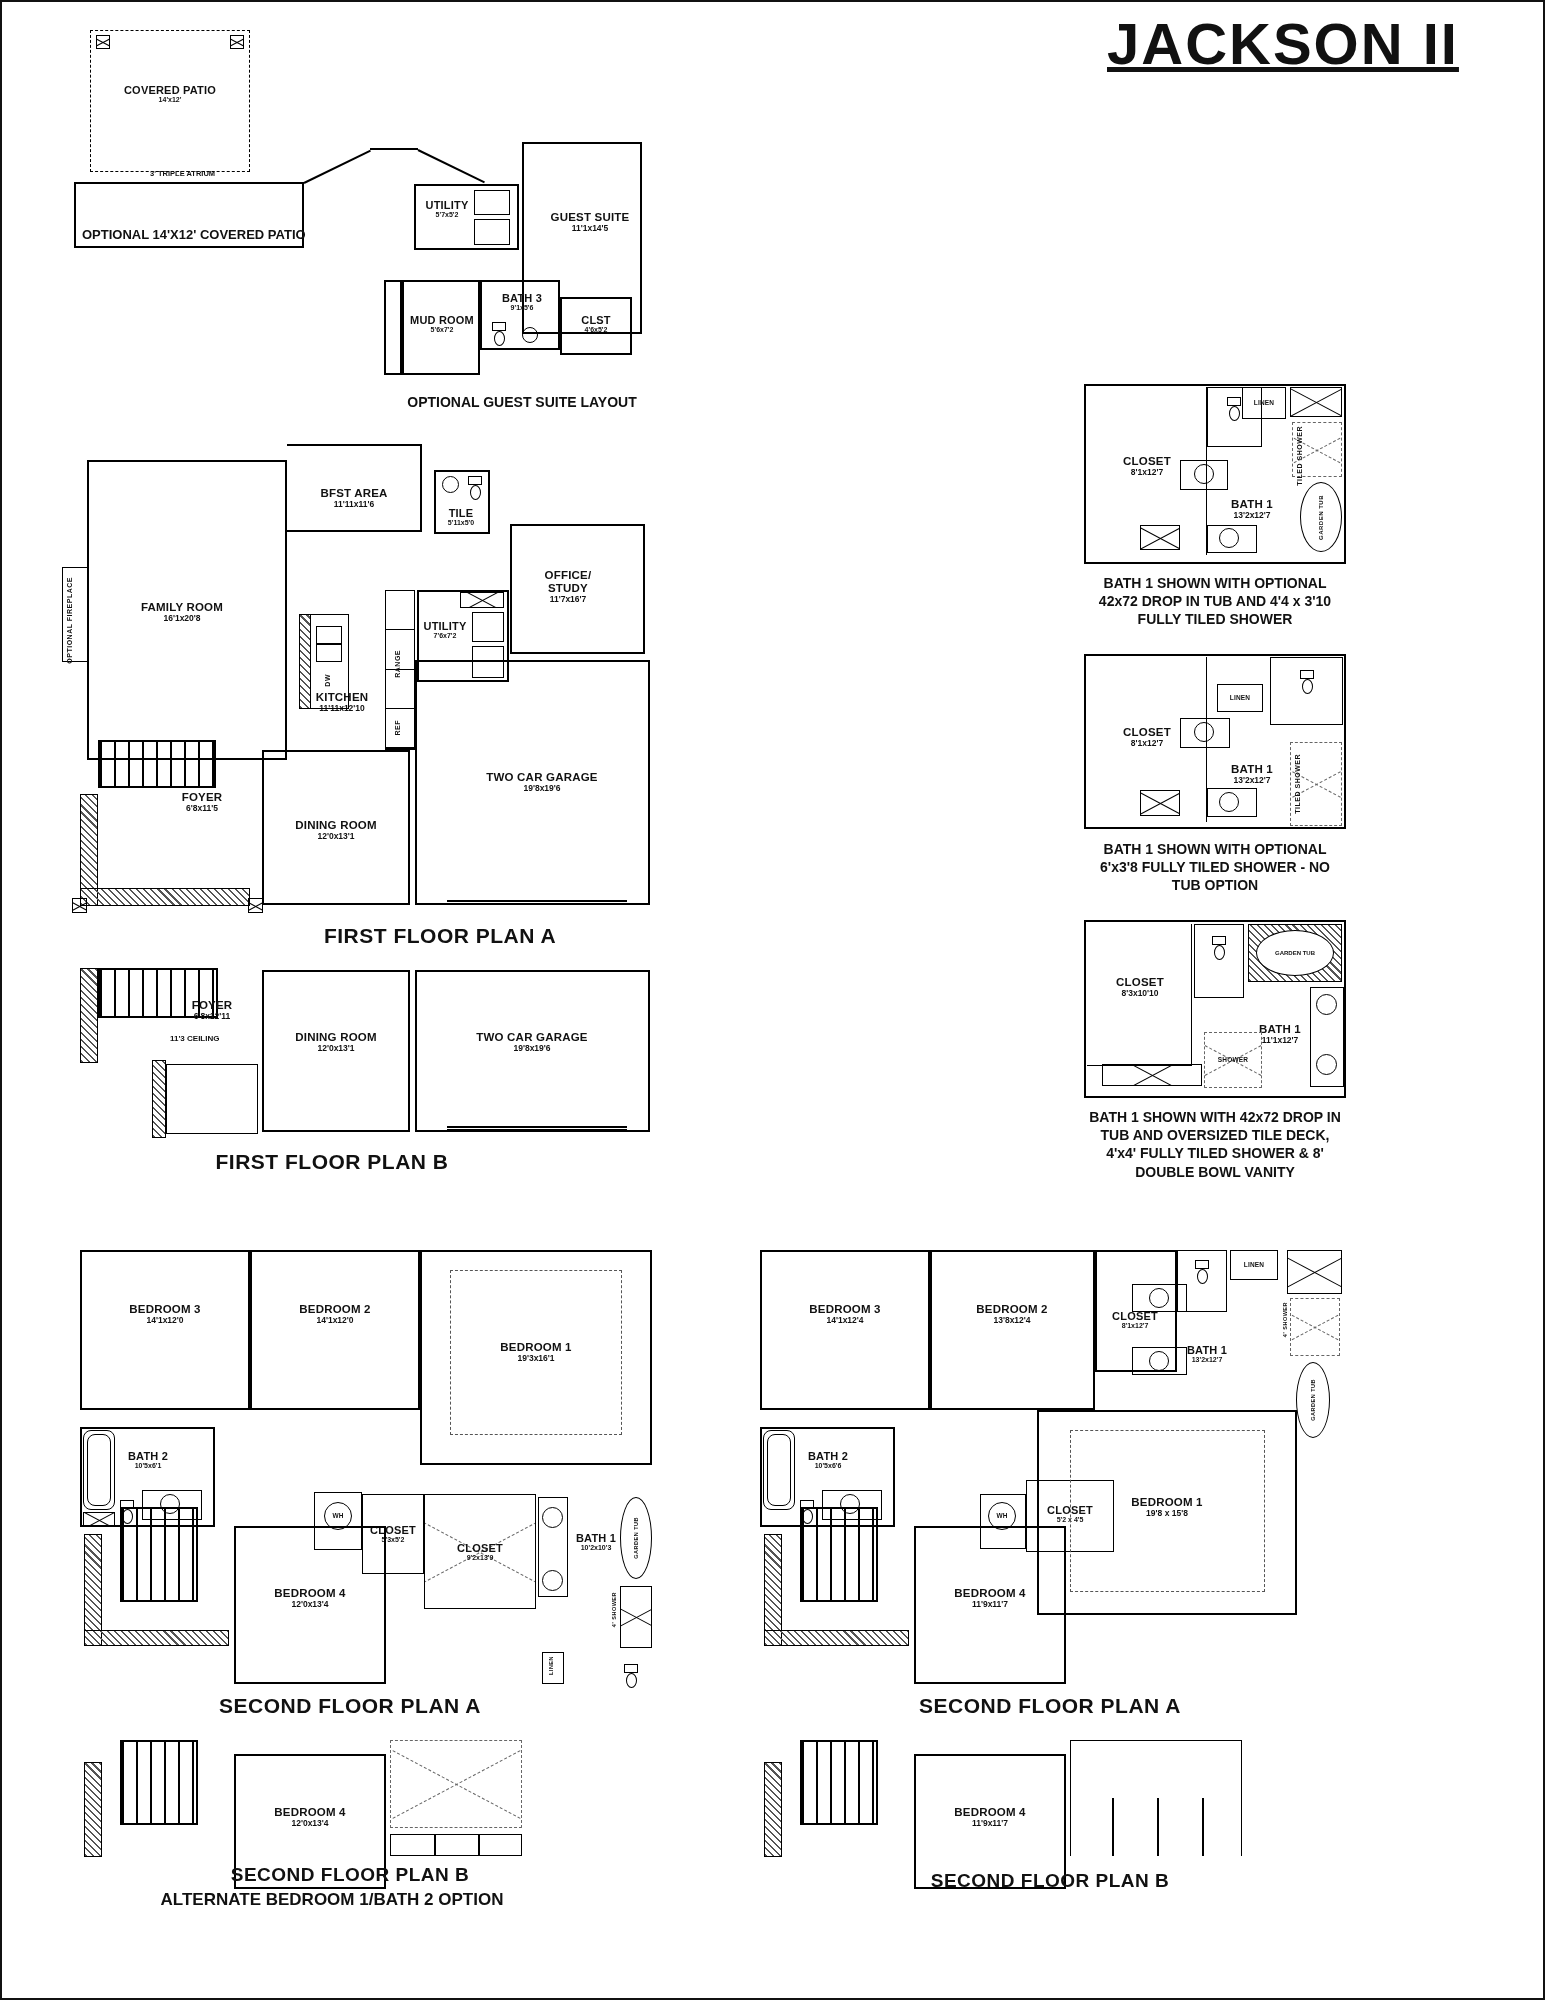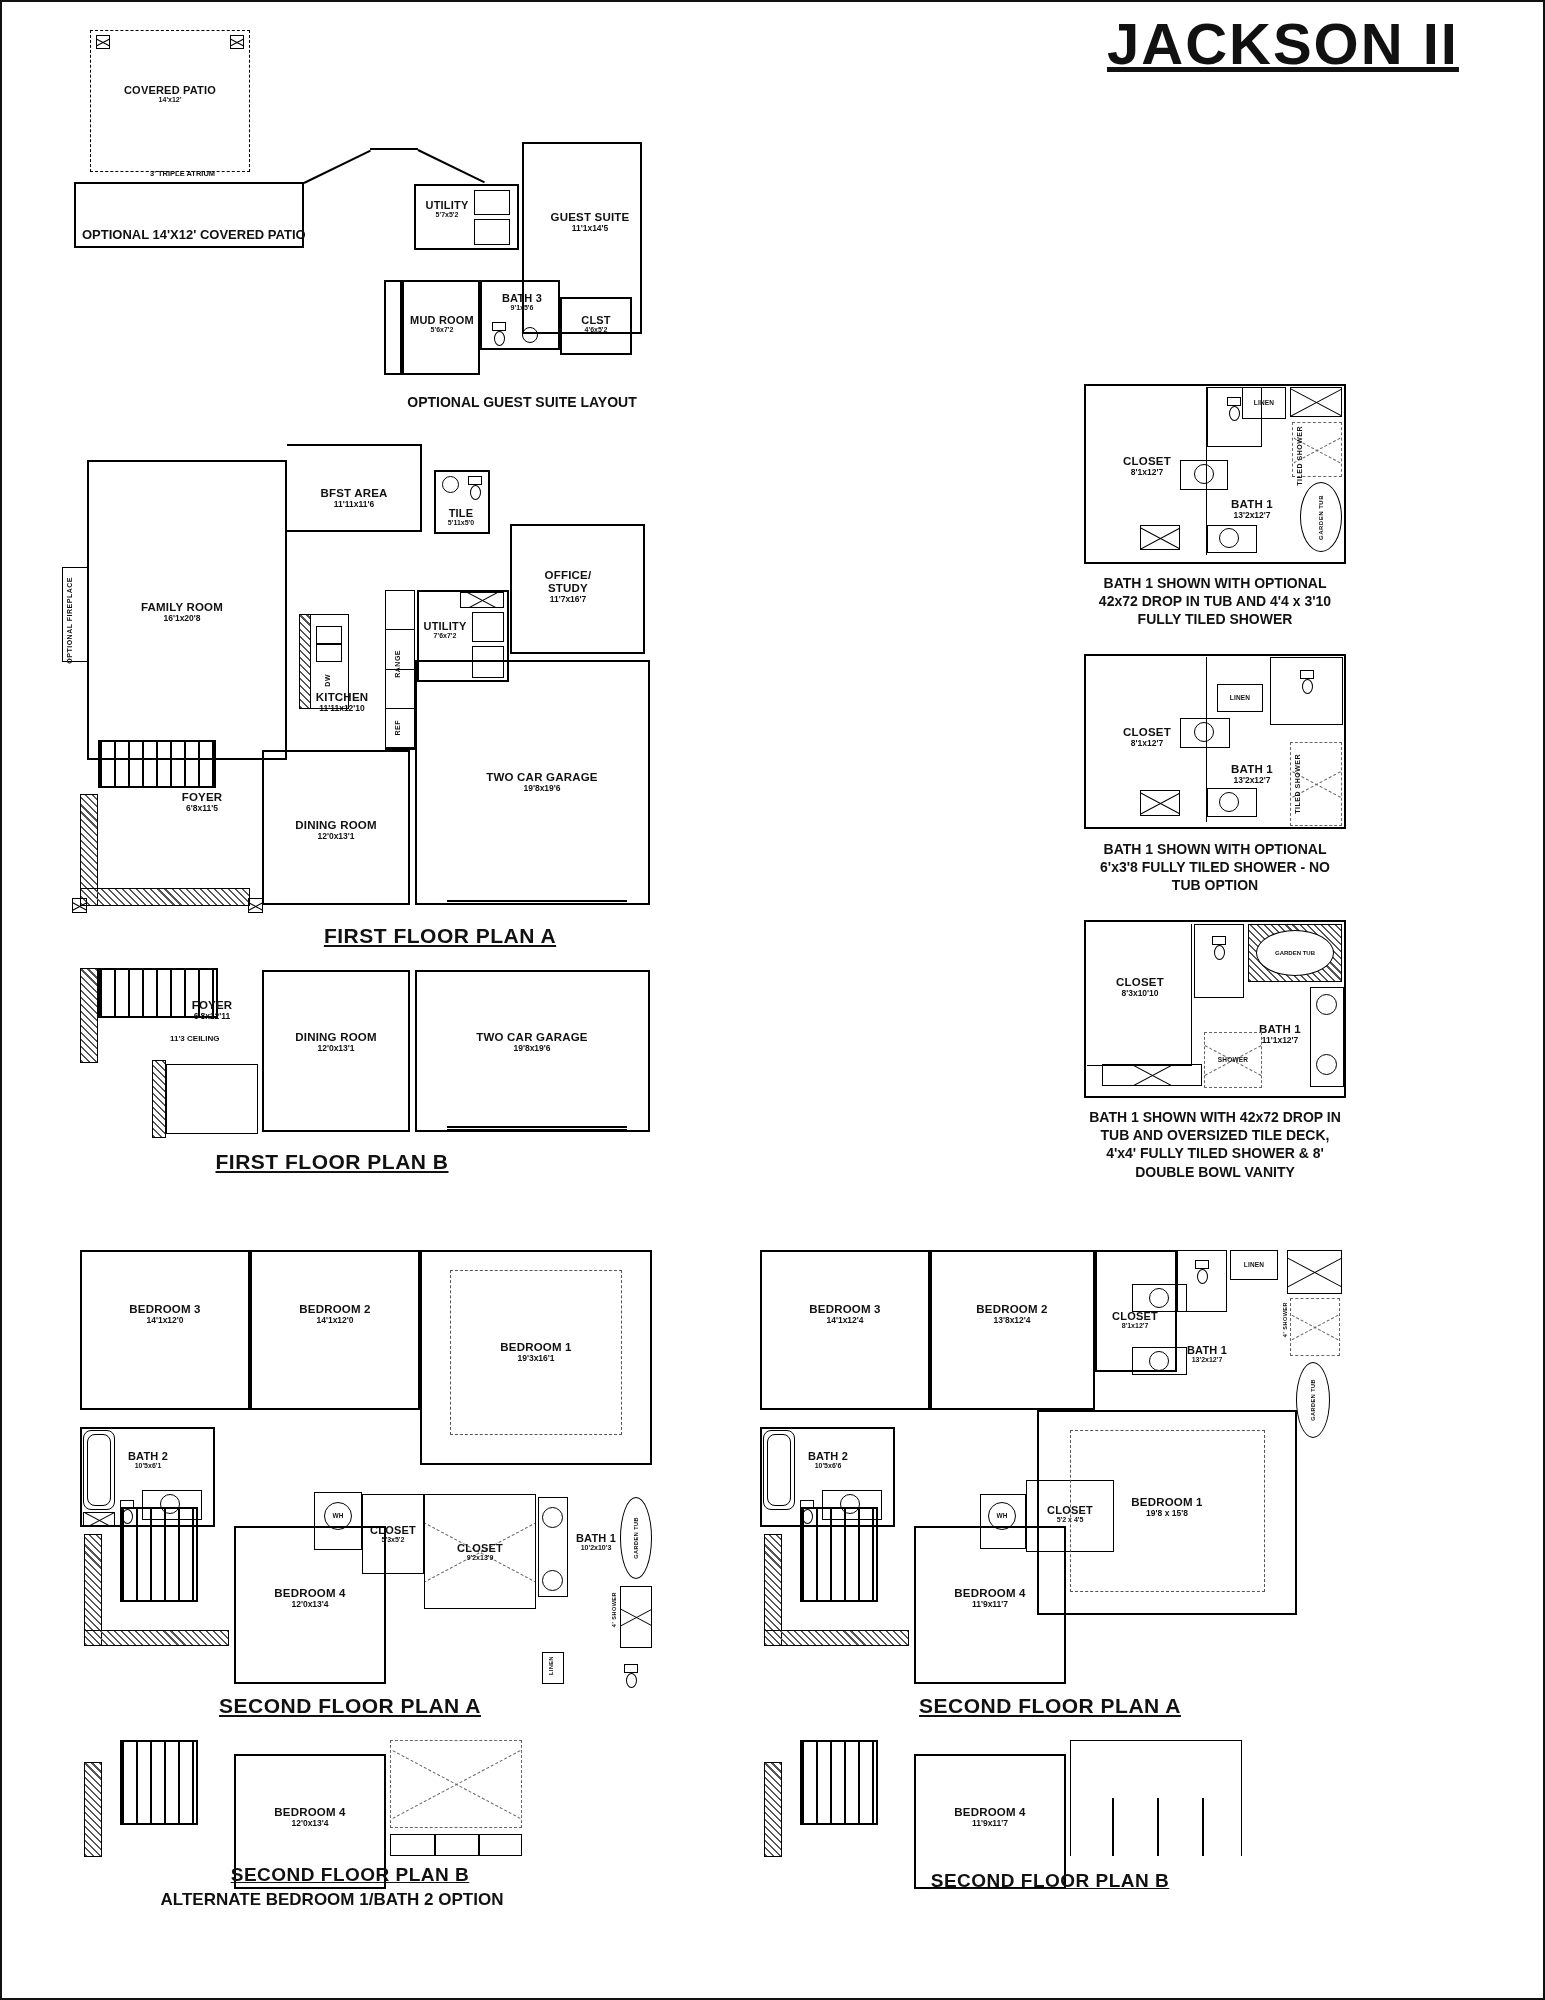--- a/index.html
+++ b/index.html
@@ -12,21 +12,21 @@
   .wallv{position:absolute;width:0;border-left:2.5px solid #000;}
   .diag{position:absolute;height:0;border-top:2.5px solid #000;transform-origin:left center;}
   .lbl{position:absolute;transform:translate(-50%,-50%);text-align:center;font-weight:700;line-height:1.12;white-space:nowrap;}
   .lbl .nm{display:block;font-size:11.5px;letter-spacing:.2px;}
   .lbl .dm{display:block;font-size:8.5px;}
   .lbl.s .nm{font-size:11px;}
   .lbl.s .dm{font-size:7px;}
   .lbl.xs .nm{font-size:6.5px;}
   .lbl.wrap{white-space:normal;width:66px;}
   .vlbl{position:absolute;writing-mode:vertical-rl;transform:rotate(180deg);font-size:7px;font-weight:700;letter-spacing:.5px;white-space:nowrap;}
-  .cap{position:absolute;transform:translateX(-50%);font-weight:700;font-size:21px;letter-spacing:.5px;white-space:nowrap;text-decoration:underline;}
+  .cap{position:absolute;transform:translateX(-50%);font-weight:700;font-size:21px;letter-spacing:.5px;white-space:nowrap;}
   .subcap{position:absolute;transform:translateX(-50%);font-weight:700;font-size:17px;white-space:nowrap;}
   .bathcap{position:absolute;transform:translateX(-50%);font-weight:700;font-size:14px;text-align:center;width:262px;line-height:1.3;}
   .note{position:absolute;font-weight:700;}
   .title{position:absolute;font-size:58px;font-weight:700;letter-spacing:2px;text-decoration:underline;}
   .xbox{position:absolute;border:1.5px solid #000;box-sizing:border-box;overflow:hidden;}
   .xbox::before,.xbox::after{content:"";position:absolute;left:-25%;top:50%;width:150%;border-top:1.5px solid #000;}
   .xbox::before{transform:rotate(28deg);}
   .xbox::after{transform:rotate(-28deg);}
   .xbox.dash{border-style:dashed;border-color:#666;}
   .xbox.dash::before,.xbox.dash::after{border-top-style:dashed;border-color:#666;}

